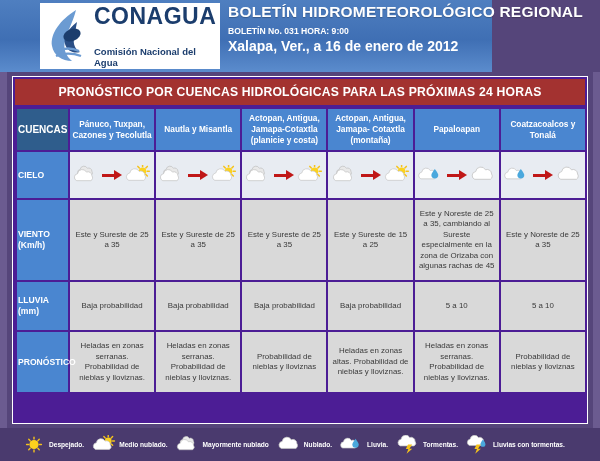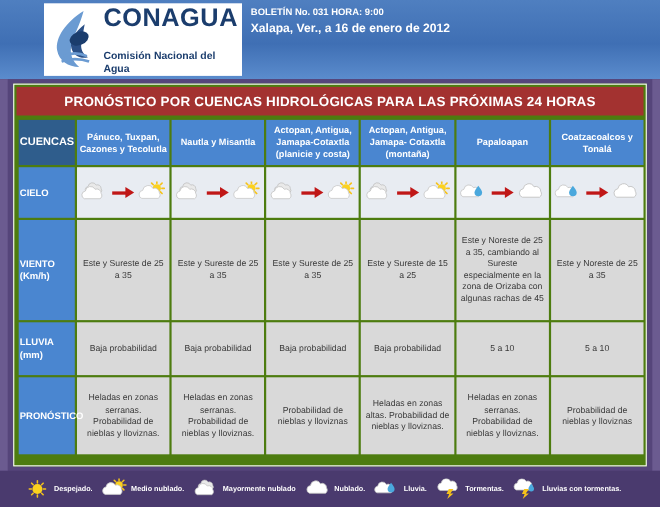--- a/index.html
+++ b/index.html
@@ -7,21 +7,21 @@
   body {
     width:600px; height:461px;
     font-family:"Liberation Sans", sans-serif;
     background:#55457a;
     overflow:hidden;
   }
   .page { position:relative; width:600px; height:461px; }
 
   
   .banner {
-    position:absolute; left:0; top:0; width:600px; height:72px;
+    position:absolute; left:0; top:0; width:492px; height:72px;
     background:linear-gradient(180deg,#4f7fc0 0%,#3f6fb4 55%,#5b8ccd 100%);
     padding-left:28px;
   }
   .logo-box {
     position:absolute; left:40px; top:3px; width:180px; height:66px;
     background:#ffffff; display:flex; align-items:center; padding-left:6px;
   }
   .logo-mark { width:46px; height:56px; flex:none; }
   .logo-text { margin-left:2px; }
   .logo-title {
@@ -32,30 +32,30 @@
     font-size:9.5px; font-weight:bold; color:#1b3d6d; line-height:11px;
     margin-top:18px;
   }
   .banner-right { position:absolute; left:228px; top:2px; width:368px; color:#fff; }
   .b-title {
     font-size:15.5px; font-weight:bold; letter-spacing:.2px; line-height:20px;
     color:#ffffff; text-shadow:0 1px 1px rgba(0,0,0,.25);
   }
   .b-line { font-size:8.3px; font-weight:bold; line-height:12.5px; margin-top:2px; }
   .b-line2 { font-size:8.6px; font-weight:bold; line-height:12.5px; margin-top:3px; }
-  .b-line3 { font-size:11px; font-weight:bold; line-height:12.5px; margin-top:2px; }
+  .b-line3 { font-size:14px; font-weight:bold; line-height:12.5px; margin-top:2px; }
 
   
   .field {
     position:absolute; left:0; top:72px; width:600px; height:356px;
     background:#55457a;
   }
   .inner {
     position:absolute; left:12px; top:4px; width:576px; height:348px;
-    background:#4d7c0f; border:1px solid #ffffff;
+    background:#4c1d95; border:1px solid #ffffff;
   }
   .title-bar {
     height:26px; margin:2px; background:#a33230;
     display:flex; align-items:center; justify-content:center;
     color:#fff; font-size:12.2px; font-weight:bold; letter-spacing:.2px;
   }
 
   table.grid {
     width:572px; margin:2px; border-collapse:separate; border-spacing:2px;
     table-layout:fixed;
@@ -69,21 +69,21 @@
   .corner {
     background:#2f5d8c; color:#ffffff; font-size:10px; font-weight:bold;
     text-align:center; width:51px;
   }
   .colhead {
     background:#4a86d0; color:#ffffff; font-size:8.3px; font-weight:bold;
     text-align:center; line-height:11px; padding:4px 2px;
   }
   .cell {
     background:#d9d9d9; color:#3a3a3a; font-size:7.9px; text-align:center;
-    line-height:10.5px; padding:14px 3px;
+    line-height:10.5px; padding:3px 3px;
   }
   .cell-sky { background:#e8ecf2; padding:2px; }
   .r-cielo td.cell-sky { height:46px; }
   .r-viento td.cell { height:80px; }
   .r-lluvia td.cell { height:48px; }
   .r-fen td.cell { height:60px; }
 
   .skywrap { display:flex; align-items:center; justify-content:center; gap:3px; }
   .arrow { width:20px; height:10px; position:relative; flex:none; }
   .arrow::before {
@@ -124,20 +124,21 @@
         <ellipse cx="26" cy="27" rx="9" ry="6" fill="#1b3d6d" transform="rotate(-22 26 27)"></ellipse>
         <path d="M12 43 C18 40 26 40 33 43" stroke="#6b9bd2" stroke-width="2.4" fill="none"></path>
         <path d="M10 48 C17 45 27 45 35 48" stroke="#6b9bd2" stroke-width="2.4" fill="none"></path>
       </svg>
       <div class="logo-text">
         <div class="logo-title">CONAGUA</div>
         <div class="logo-sub">Comisión Nacional del Agua</div>
       </div>
     </div>
     <div class="banner-right">
+      <div class="b-title">BOLETÍN  HIDROMETEOROLÓGICO REGIONAL</div>
       <div class="b-line2">BOLETÍN No. 031 HORA: 9:00</div>
       <div class="b-line3">Xalapa, Ver., a 16 de enero de 2012</div>
     </div>
   </div>
 
   <div class="field">
     <div class="inner">
 
       <div class="title-bar">PRONÓSTICO POR CUENCAS HIDROLÓGICAS PARA LAS PRÓXIMAS 24 HORAS</div>
 

